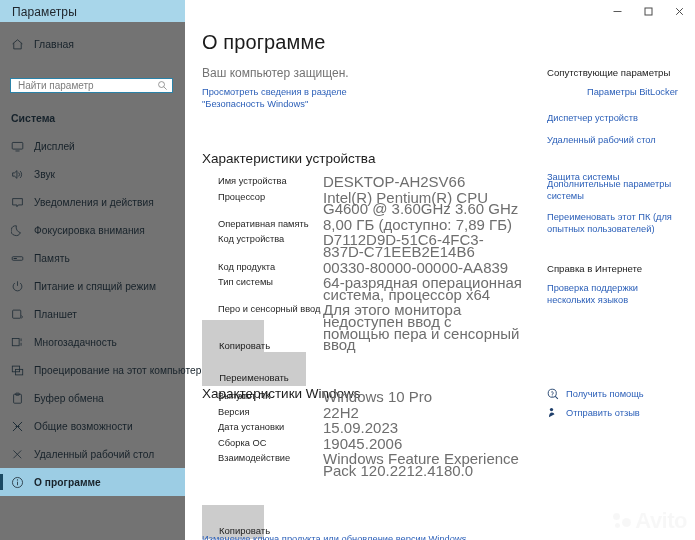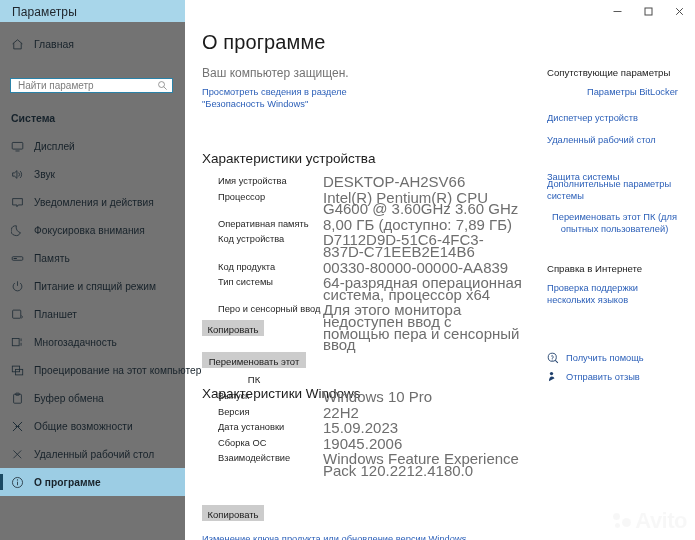--- a/index.html
+++ b/index.html
@@ -252,21 +252,21 @@
     line-height: 11.6px;
     max-width: 200px;
   }
   .btn {
     position: absolute;
     background: #cccccc;
     border: 1px solid #cccccc;
     color: #1b1b1b;
     font-size: 9.5px;
     font-family: "Liberation Sans", "DejaVu Sans", sans-serif;
-    padding: 0;
+    padding: 16px;
     text-align: center;
     line-height: 18px;
     height: 16px;
     box-sizing: border-box;
   }
   .btn.copy1 { left: 17px; top: 298px; width: 62px; }
   .btn.rename { left: 17px; top: 330px; width: 104px; }
   .btn.copy2 { left: 17px; top: 483px; width: 62px; }
 
   .bottom-link {
@@ -303,28 +303,29 @@
     width: 135px;
     font-size: 9.3px;
     line-height: 11.5px;
     color: #2b5fb8;
   }
   .rl0 { top: 53px; margin-left: 40px; }
   .rl1 { top: 79px; }
   .rl2 { top: 101px; }
   .rl3 { top: 123px; margin-top: 15px; }
   .rl4 { top: 145px; }
-  .rl5 { top: 178px; text-align: center; }
+  .rl5 { top: 178px; }
   .hl0 { top: 249px; }
 
   .rail-action {
     position: absolute;
     left: 17px;
     display: flex;
     align-items: center;
+    margin-top: 36px;
   }
   .ra0 { top: 318px; }
   .ra1 { top: 337px; }
   .rail-action .ra-icon {
     width: 19px;
     min-width: 19px;
     display: flex;
     align-items: center;
     color: #1f3f6b;
   }

